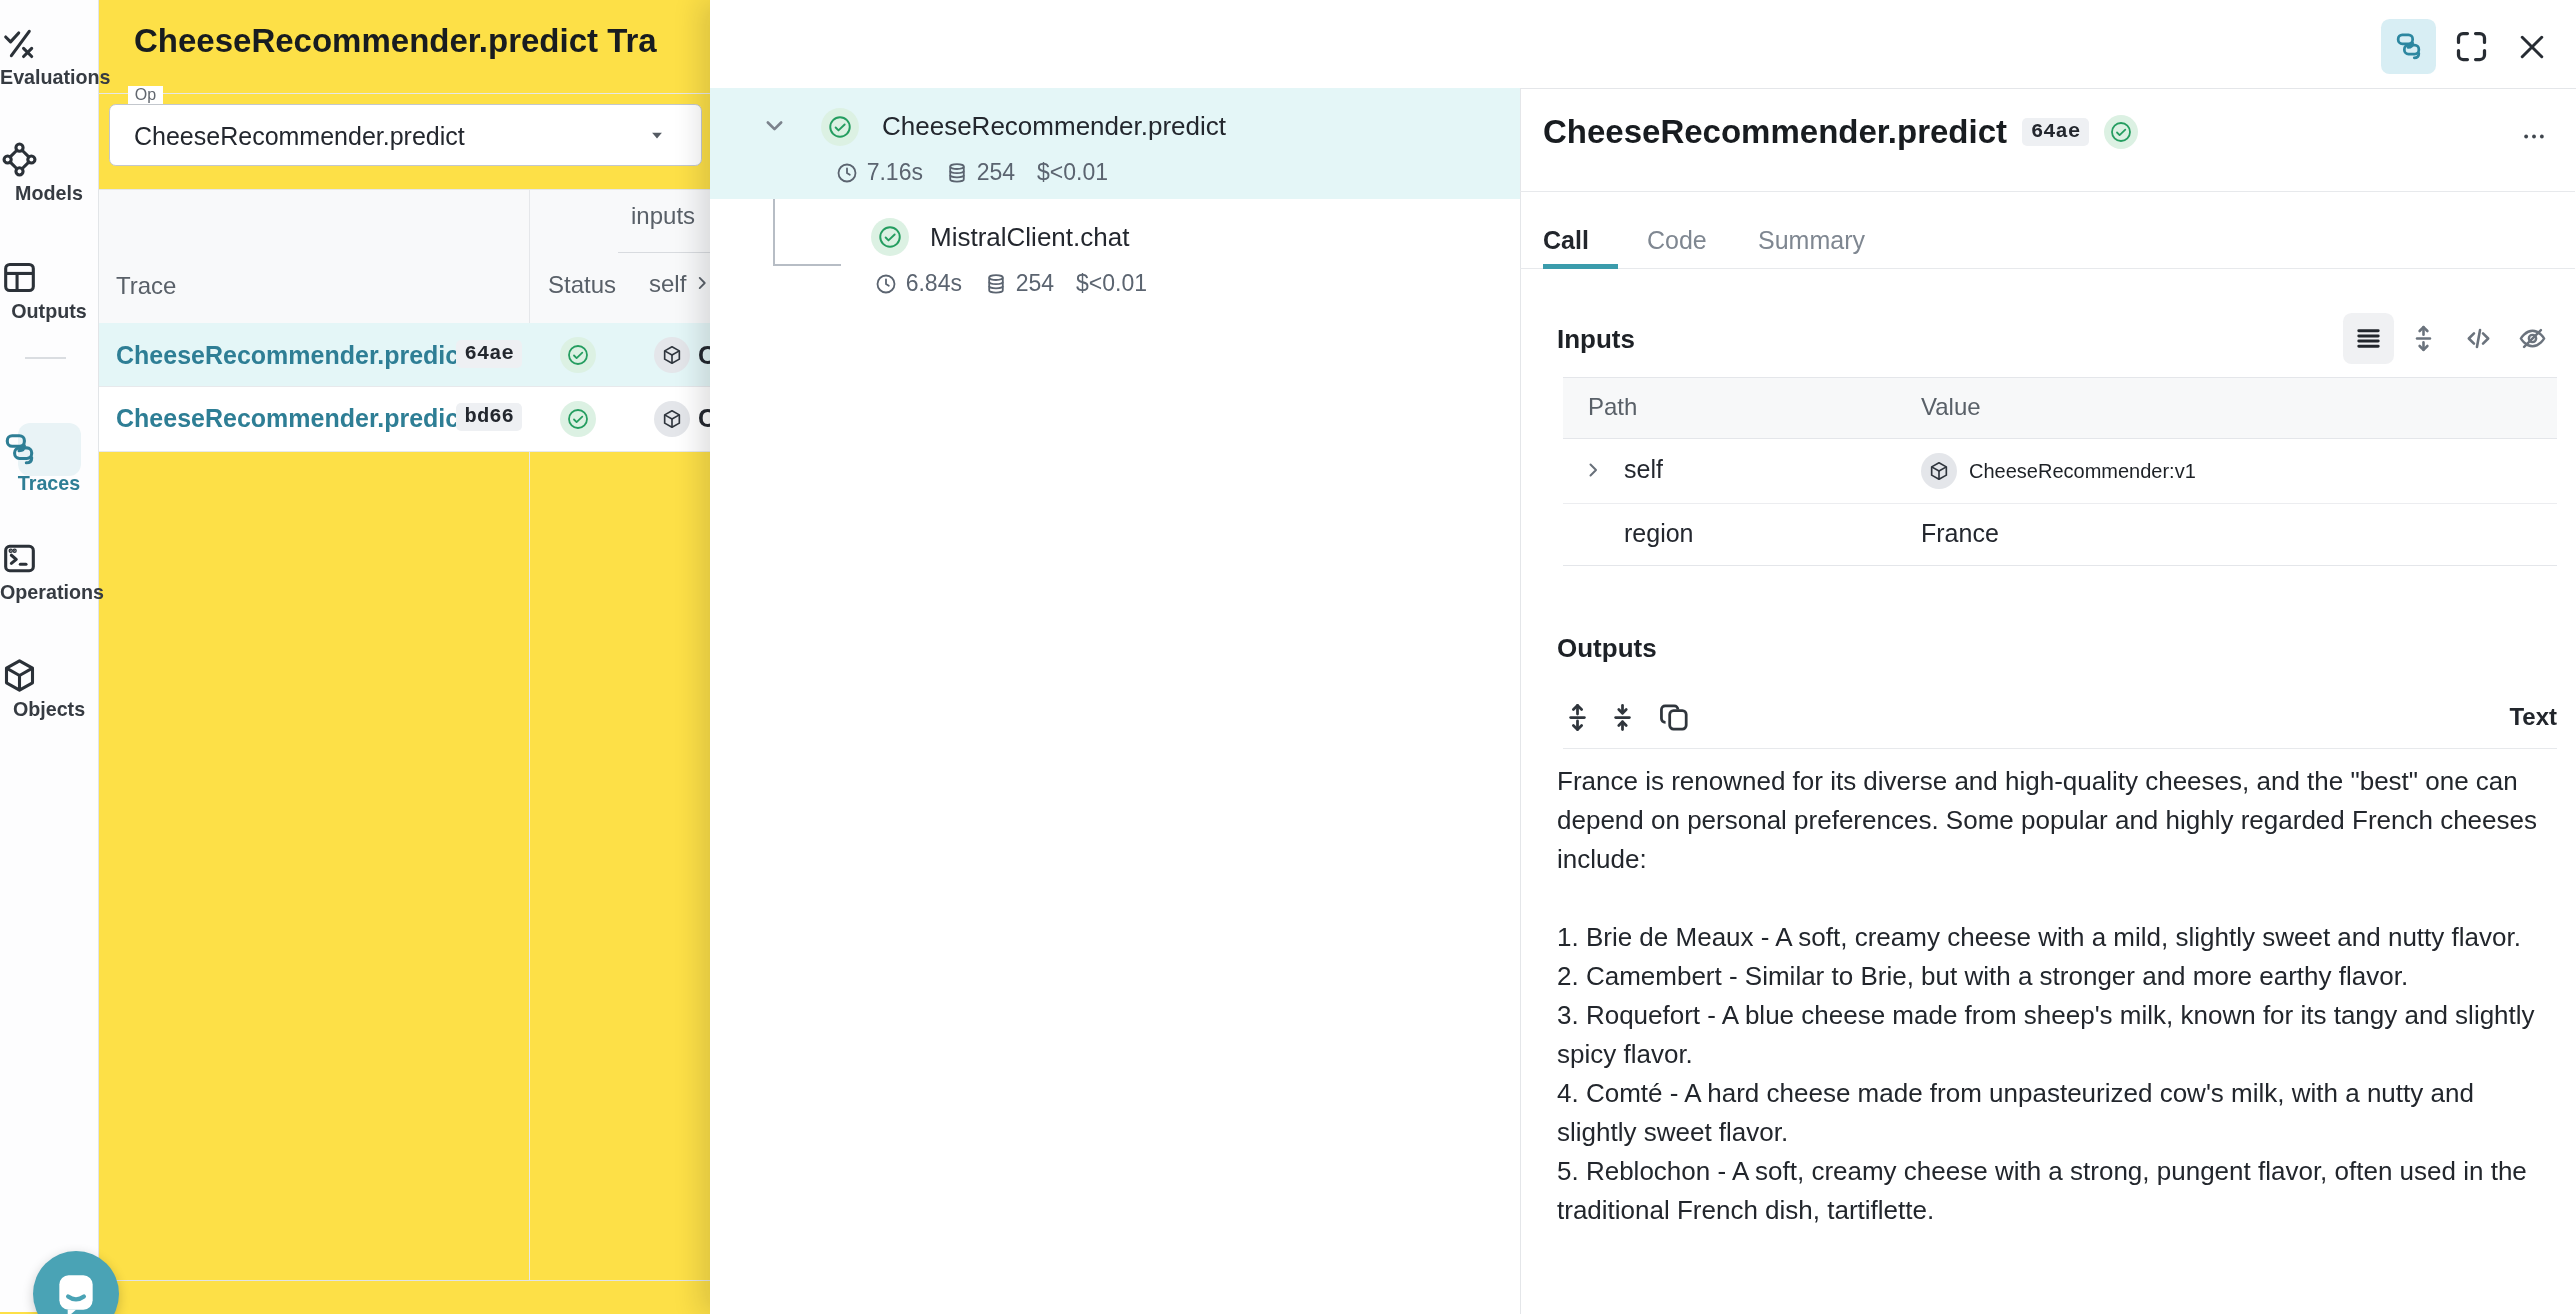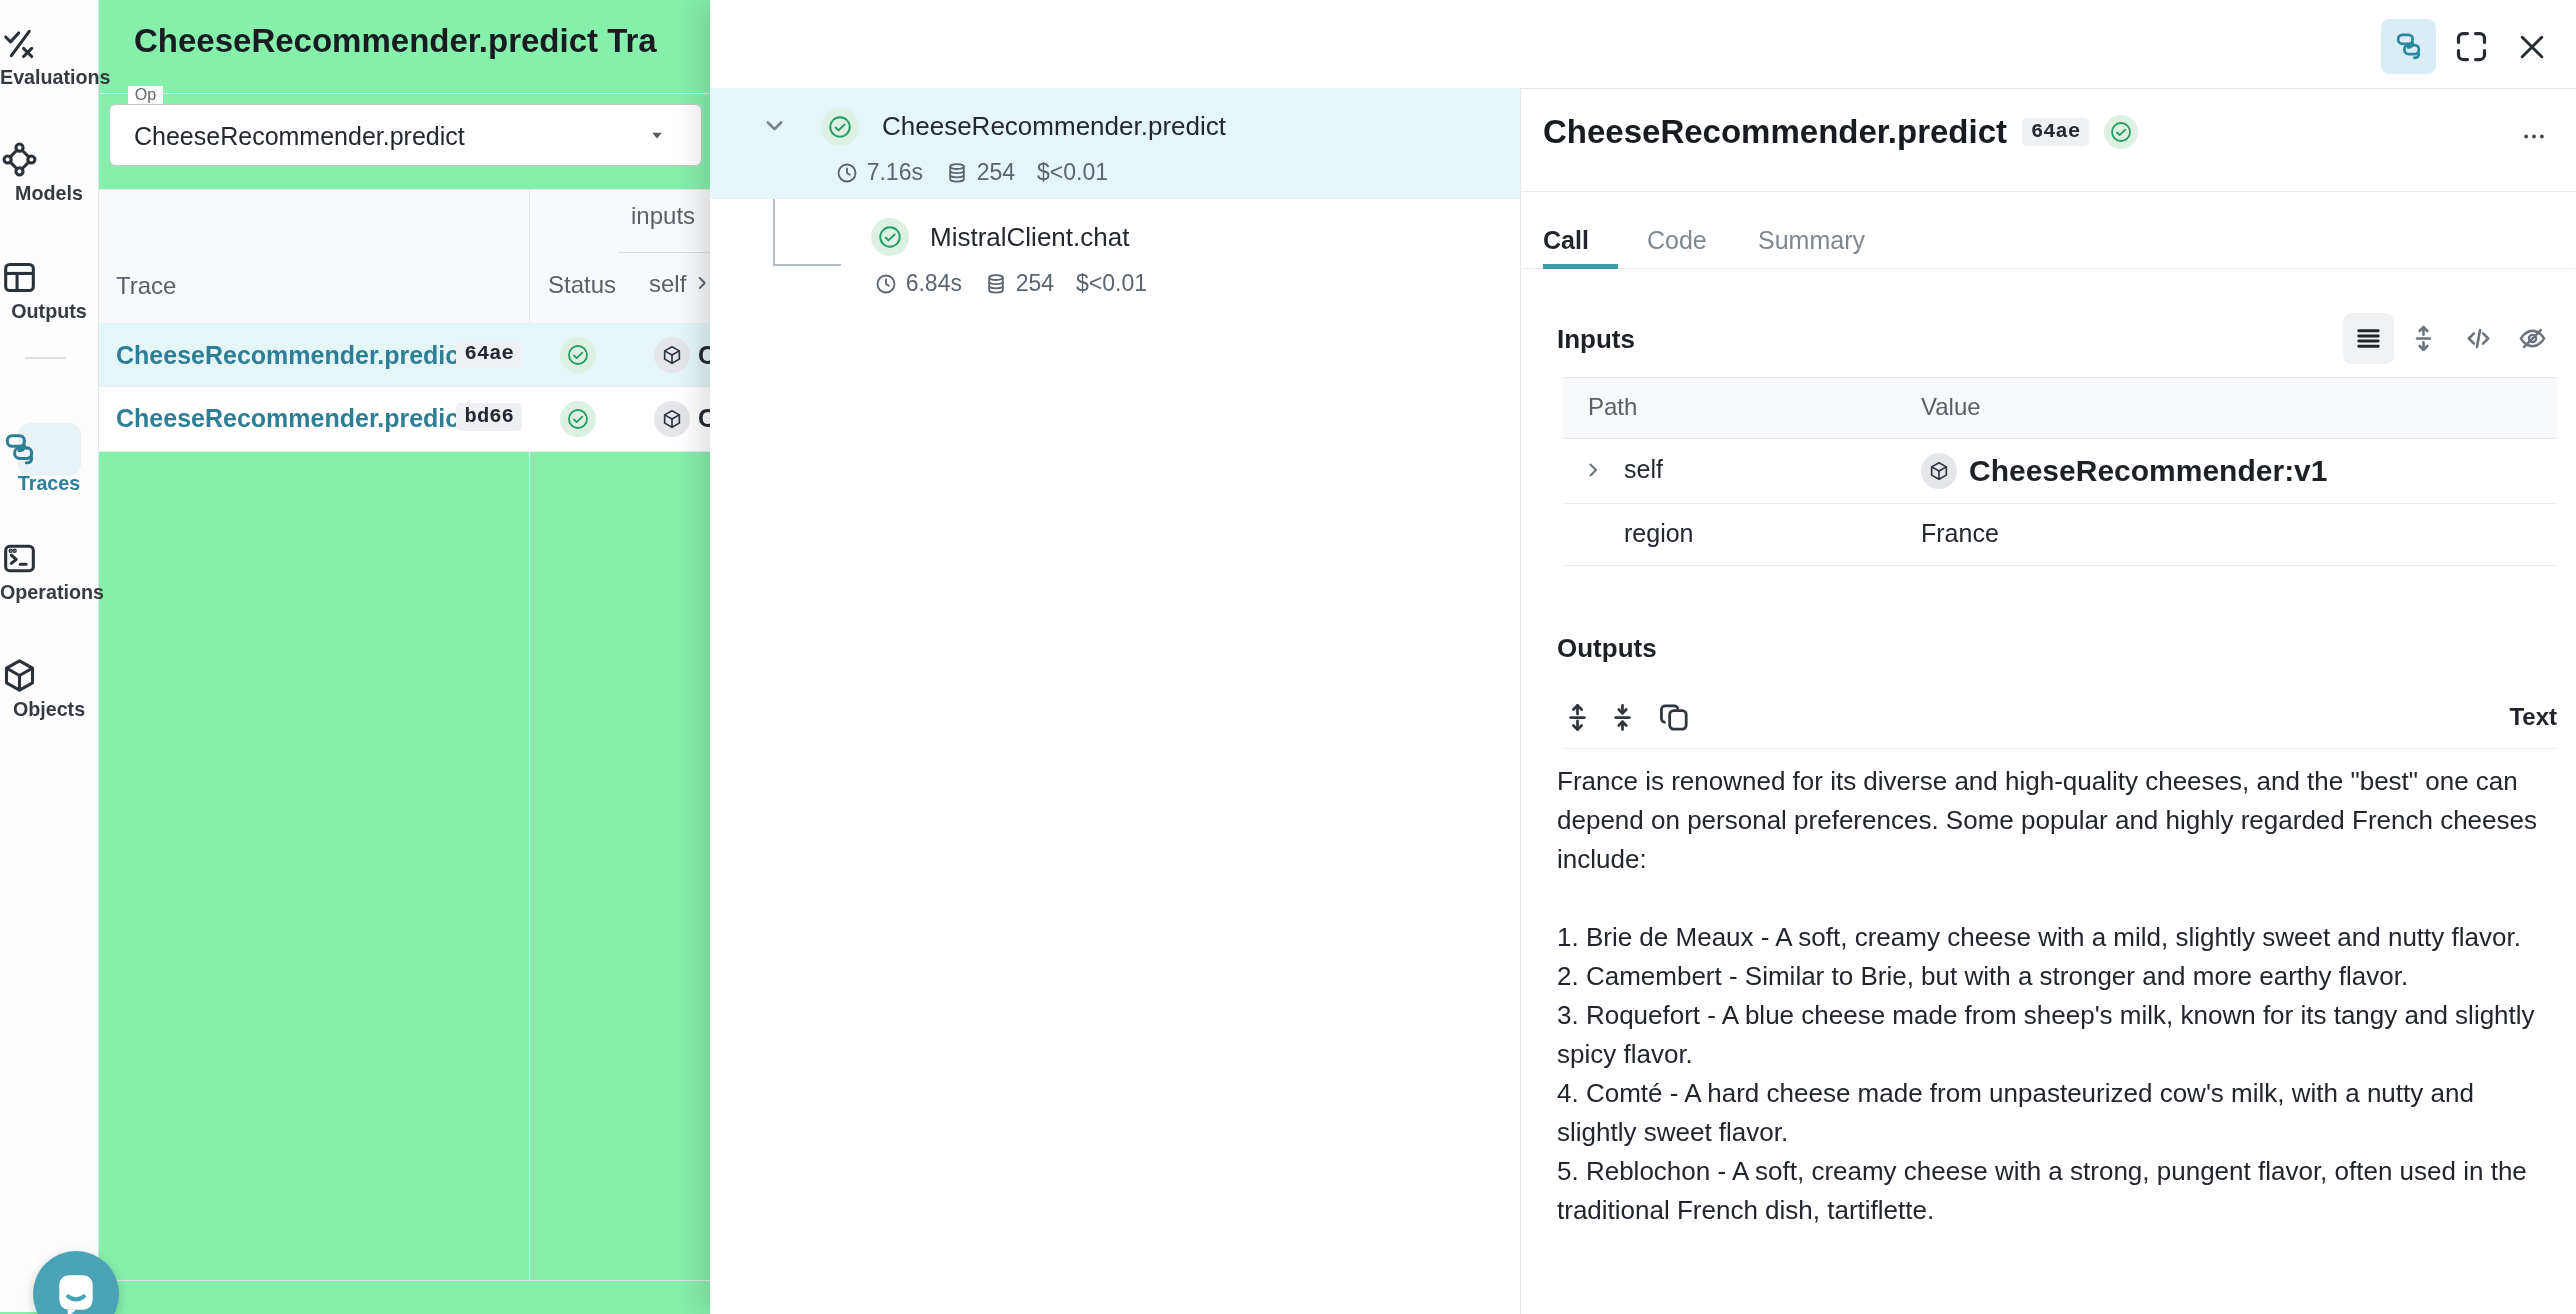--- a/index.html
+++ b/index.html
@@ -1,16 +1,16 @@
 <!DOCTYPE html>
 <html style="font-size:13.7px"><head>
 <meta charset="utf-8">
 <style>
   html,body{margin:0;padding:0}
-  #root{position:relative;width:2576px;height:1315px;background:#86efac;overflow:hidden;
+  #root{position:relative;width:2576px;height:1315px;background:#fde047;overflow:hidden;
         font-family:"Liberation Sans",sans-serif;color:#23272e}
   .abs{position:absolute}
   .hline{position:absolute;height:0.9px;background:#e5e7ea}
   .vline{position:absolute;width:0.9px;background:#e5e7ea}
   svg.ic{display:block}
   
   #sidebar{position:absolute;left:0;top:0;width:98px;height:1312px;background:#fdfdfe;border-right:0.9px solid #e2e5e8}
   .sb-item{position:absolute;left:0;width:98px;text-align:center;cursor:pointer}
   .sb-icon{margin:0 auto;width:39px;height:39px;color:#2b3138}
   .sb-label{margin-top:3.4px;font-size:19.7px;font-weight:600;color:#363b42}
@@ -366,21 +366,21 @@
     </span>
     <div class="kvcell" style="left:914px;top:455px">self</div>
     <div class="abs" style="left:1211px;top:453px;display:flex;align-items:center;gap:12px">
       <span class="avatar" style="width:36px;height:36px">
         <svg class="ic" width="22" height="22" viewBox="0 0 24 24" fill="none" stroke="currentColor" stroke-width="1.8" stroke-linejoin="round">
             <path d="M12 3l8 4.5v9L12 21l-8-4.5v-9z"></path>
             <path d="M4 7.5l8 4.5 8-4.5"></path>
             <path d="M12 12v9"></path>
           </svg>
       </span>
-      <span style="font-size:30px;font-weight:700;color:#1d2126">CheeseRecommender:v1</span>
+      <span style="font-size:20px;font-weight:400;color:#1d2126">CheeseRecommender:v1</span>
     </div>
     <div class="hline" style="left:853px;top:503px;width:994px;background:#ecedf0"></div>
     <div class="kvcell" style="left:914px;top:519px">region</div>
     <div class="kvcell" style="left:1211px;top:519px">France</div>
     <div class="hline" style="left:853px;top:565px;width:994px;background:#e4e6ea"></div>
 
     <div class="sechead" style="left:847px;top:633px">Outputs</div>
     <span class="abs icbtn" style="left:851px;top:701px;color:#2f353c">
       <svg class="ic" width="33" height="33" viewBox="0 0 24 24" fill="none" stroke="currentColor" stroke-width="2" stroke-linecap="round" stroke-linejoin="round">
           <path d="M9 6.2l3-3 3 3"></path>

